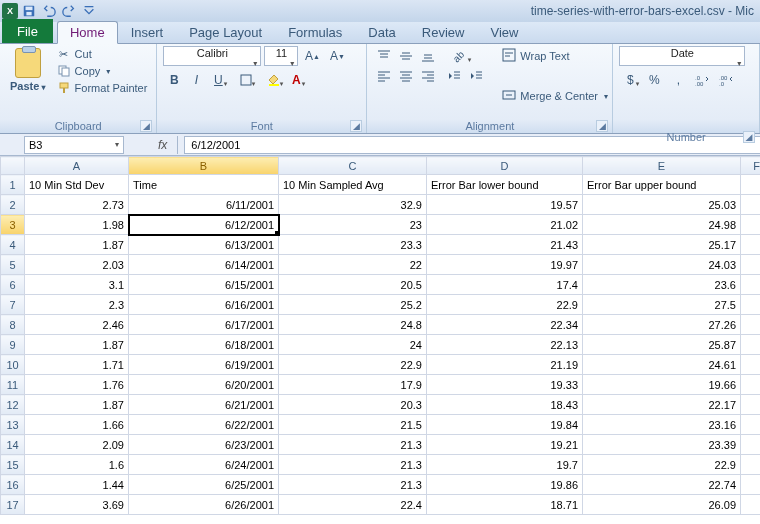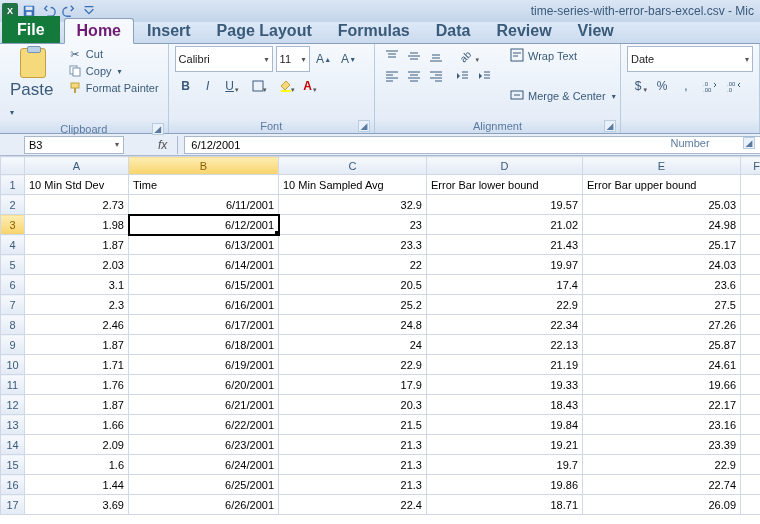--- a/index.html
+++ b/index.html
@@ -6,42 +6,42 @@
   body { font-family: "Segoe UI", Tahoma, sans-serif; font-size: 11px; background: #fff; width: 760px; height: 524px; overflow: hidden; }
   
   .titlebar { height: 22px; background: linear-gradient(#dbe6f4,#c3d5ea); display: flex; align-items: center; padding: 0 2px; }
   .qat { display: flex; align-items: center; gap: 2px; }
   .qat .xl-icon { width: 16px; height: 16px; background: #217346; border-radius: 2px; display: flex; align-items: center; justify-content: center; color: #fff; font-size: 9px; font-weight: bold; }
   .qat-btn { width: 18px; height: 18px; display: flex; align-items: center; justify-content: center; cursor: pointer; }
   .qat-btn svg { width: 14px; height: 14px; }
   .title-text { margin-left: auto; color: #3a5a7a; font-size: 12px; padding-right: 4px; white-space: nowrap; }
   
   .ribbon-tabs { height: 22px; background: linear-gradient(#dde9f7,#cadaee); display: flex; align-items: flex-end; padding-left: 2px; border-bottom: 1px solid #8ba0bc; }
-  .tab { padding: 3px 12px; color: #3a5a7a; cursor: pointer; font-size: 16px; border: 1px solid transparent; border-bottom: none; font-weight: bold; }
+  .tab { padding: 3px 12px; color: #3a5a7a; cursor: pointer; font-size: 13px; border: 1px solid transparent; border-bottom: none; }
   .tab.file { background: #147a3b; color: #fff; border-radius: 0; padding: 4px 14px; margin-right: 4px;}
   .tab.active { background: #f5f9fd; border: 1px solid #8ba0bc; border-bottom: 1px solid #f5f9fd; margin-bottom: -1px; border-radius: 3px 3px 0 0; color: #701a75;}
   
   .ribbon { height: 90px; background: linear-gradient(#f5f9fd,#e4ecf7 85%,#cfdef0); border-bottom: 1px solid #8ba0bc; display: flex; }
   .group { border-right: 1px solid #b8cce0; display: flex; flex-direction: column; padding: 2px 6px 0 6px; }
   .group-body { flex: 1; display: flex; align-items: flex-start; gap: 4px; }
   .group-label { text-align: center; color: #5b7aa0; font-size: 11px; padding: 1px 0; position: relative;}
   .group-label .dlaunch { position: absolute; right: -2px; bottom: 1px; font-size: 9px; color: #5b7aa0; cursor: pointer; border:1px solid #b8cce0; width:12px; height:12px; line-height:10px; background:#eaf1fa;}
   
   .big-btn { display: flex; flex-direction: column; align-items: center; gap: 2px; padding: 2px 4px; cursor: pointer; }
   .paste-icon { width: 26px; height: 30px; background: #f6d97a; border: 1px solid #c0a040; border-radius: 3px; position: relative; }
   .paste-icon::before { content:""; position:absolute; top:-3px; left:6px; width:12px; height:5px; background:#b9d0e8; border:1px solid #7a93b0; border-radius:2px;}
-  .big-btn .lbl { font-size: 17px; color: #3a5a7a; }
+  .big-btn .lbl { font-size: 11px; color: #3a5a7a; font-weight: bold; }
   .big-btn .dd::after{content:" \25BE"; font-size:8px;}
   
   .stack { display: flex; flex-direction: column; gap: 1px; }
   .small-btn { display: flex; align-items: center; gap: 4px; padding: 1px 3px; cursor: pointer; color: #3a5a7a; font-size: 11px; white-space: nowrap;}
   .small-btn .ic { width: 14px; height: 14px; display:flex; align-items:center; justify-content:center;}
   
   .font-row1 { display:flex; gap:3px; align-items:center;}
-  .combo { background:#fff; border:1px solid #a7b8cf; height:20px; display:flex; align-items:center; padding:12px 3px; font-size:11px; color:#222;}
+  .combo { background:#fff; border:1px solid #a7b8cf; height:20px; display:flex; align-items:center; padding:0 3px; font-size:11px; color:#222;flex-direction:column;}
   .combo .dd-ar{ margin-left:auto; font-size:8px; color:#555; padding-left:4px;}
   .font-name{ width:98px;} .font-size{width:34px;}
   .btnrow { display:flex; gap:0; }
   .rb { width:22px; height:20px; border:1px solid transparent; display:flex; align-items:center; justify-content:center; cursor:pointer; font-size:12px; color:#3a5a7a; position:relative;}
   .rb.split::after{content:"\25BE"; font-size:7px; position:absolute; right:1px; bottom:1px; color:#555;}
   .rb svg{width:14px;height:14px;}
   
   .align-grid{display:grid; grid-template-columns:repeat(3,22px); grid-auto-rows:20px; gap:0;}
   .align-ic{display:flex;align-items:center;justify-content:center;cursor:pointer;}
   .align-ic svg{width:14px;height:12px;}

